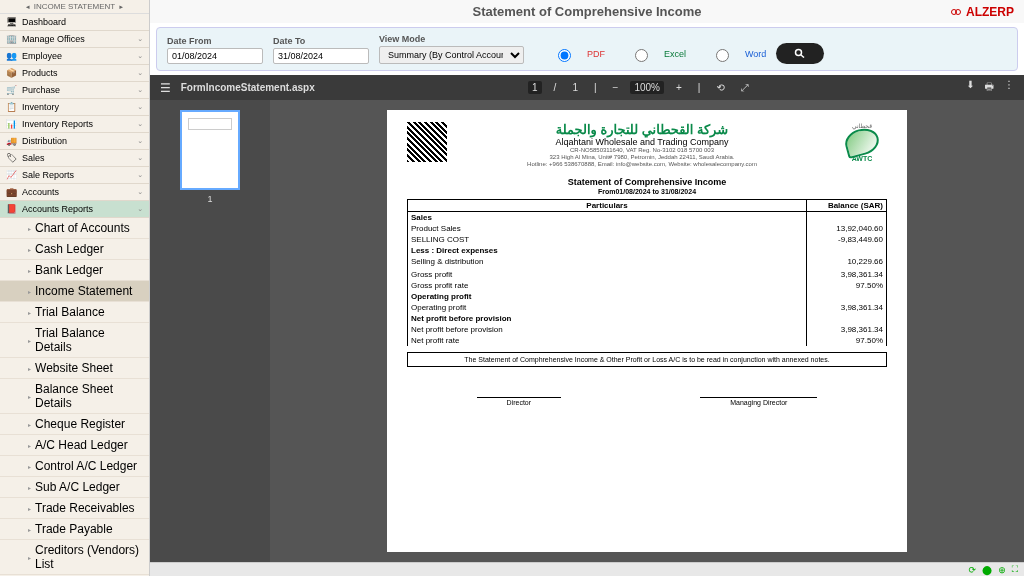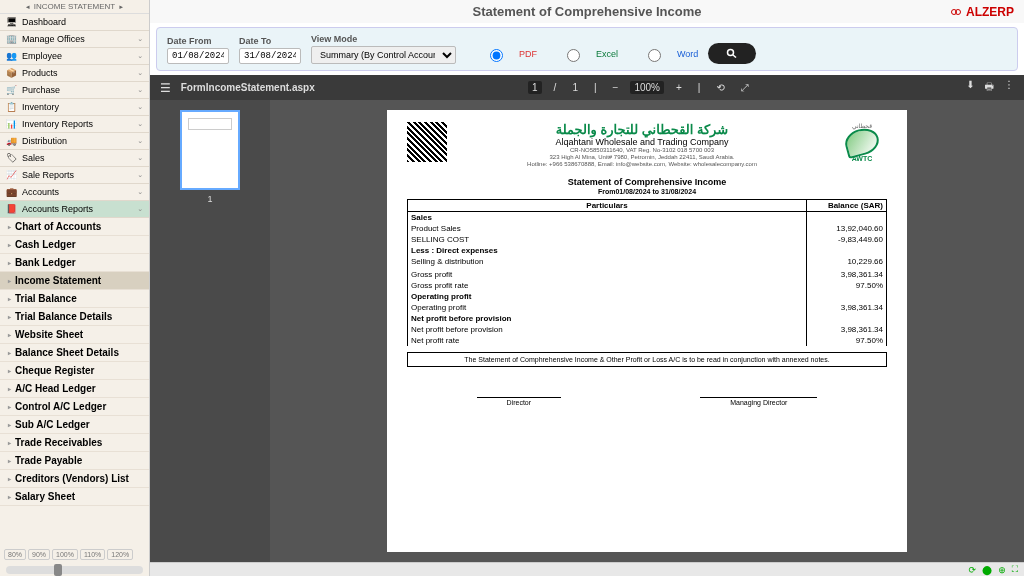--- a/index.html
+++ b/index.html
@@ -9,39 +9,39 @@
 
 
 .sidebar { width: 150px; background: #f5f0e8; border-right: 1px solid #ccc; display: flex; flex-direction: column; font-size: 9px; }
 .sidebar-header { text-align: center; padding: 2px 0; font-size: 8px; color: #666; border-bottom: 1px solid #ddd; }
 .sidebar-header::before { content: "◄"; margin-right: 3px; font-size: 6px; }
 .sidebar-header::after { content: "►"; margin-left: 3px; font-size: 6px; }
 .nav-item { display: flex; align-items: center; padding: 3px 6px; border-bottom: 1px solid #e0d8cc; cursor: pointer; }
 .nav-item .icon { width: 12px; margin-right: 4px; font-size: 9px; }
 .nav-item .chev { margin-left: auto; font-size: 7px; color: #888; }
 .nav-item.active { background: #c8e0d0; }
-.sub-item { display: flex; align-items: center; padding: 3px 6px 3px 8px; border-bottom: 1px solid #e8e0d5; cursor: pointer; font-size: 10px; font-weight: bold; }
+.sub-item { display: flex; align-items: center; padding: 3px 6px 3px 28px; border-bottom: 1px solid #e8e0d5; cursor: pointer; font-size: 12px; }
 .sub-item::before { content: "▸"; margin-right: 4px; font-size: 6px; color: #999; }
 .sub-item.selected { background: #d8d0c0; }
 .zoom-bar { margin-top: auto; padding: 4px; display: flex; gap: 2px; font-size: 7px; color: #777; }
 .zoom-bar span { padding: 1px 3px; border: 1px solid #ccc; border-radius: 2px; }
 .slider-bar { height: 8px; background: #ddd; margin: 2px 6px; border-radius: 4px; position: relative; }
 .slider-bar::after { content: ""; position: absolute; left: 35%; top: -2px; width: 8px; height: 12px; background: #888; border-radius: 2px; }
 
 
 .main { flex: 1; display: flex; flex-direction: column; background: #fff; }
 .title-bar { text-align: center; padding: 4px; font-size: 13px; font-weight: bold; color: #555; background: #f8f8f8; position: relative; }
 .brand { position: absolute; right: 10px; top: 50%; transform: translateY(-50%); font-size: 12px; color: #c00; font-weight: bold; }
 .brand svg { vertical-align: middle; }
 
 .filter-bar { display: flex; gap: 10px; padding: 6px 10px; background: #eaf4f8; border: 1px solid #cce; margin: 4px 6px; border-radius: 4px; font-size: 9px; align-items: flex-end; }
 .filter-group { display: flex; flex-direction: column; gap: 2px; }
 .filter-group label { color: #555; font-weight: bold; }
 .filter-group input, .filter-group select { padding: 2px 4px; border: 1px solid #bbb; border-radius: 2px; font-size: 9px; }
-.filter-group input { width: 62px; font-family: Liberation Mono, monospace; }
+.filter-group input { width: 96px; }
 .filter-group select { width: 145px; }
 .radios { display: flex; gap: 6px; align-items: center; margin-bottom: 2px; }
 .radios label { display: flex; align-items: flex-start; gap: 16px; margin-left: 24px; }
 .search-btn { background: #222; color: #fff; border: none; border-radius: 12px; padding: 3px 18px; cursor: pointer; }
 
 
 .pdf-toolbar { background: #3a3a3a; color: #ddd; display: flex; align-items: center; padding: 4px 10px; font-size: 10px; gap: 10px; }
 .pdf-toolbar .ham { font-size: 12px; }
 .pdf-toolbar .fname { font-weight: bold; font-size: 10px; }
 .pdf-toolbar .center { margin: 0 auto; display: flex; align-items: center; gap: 8px; }

